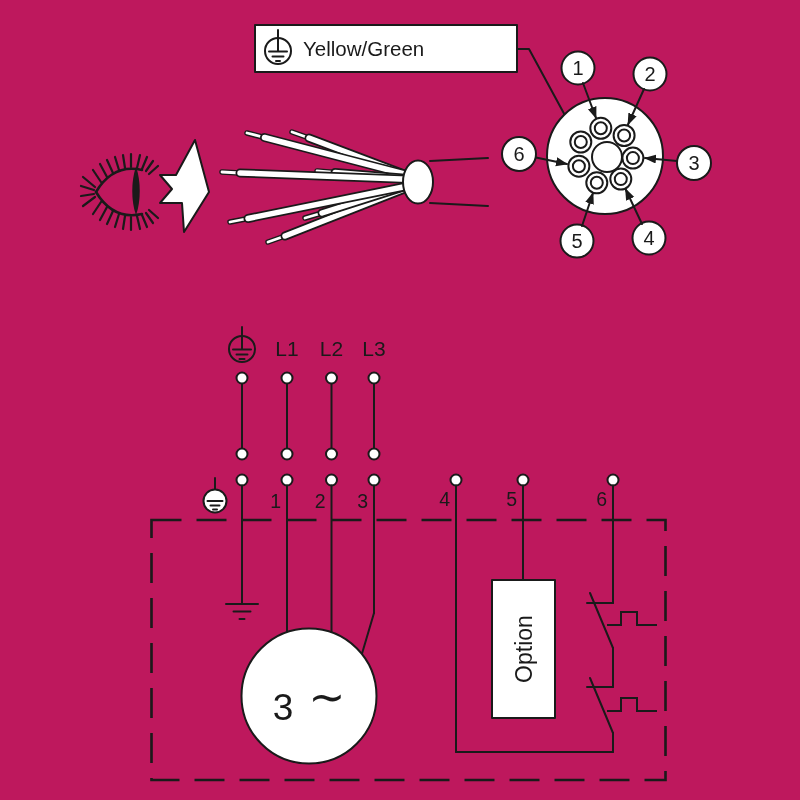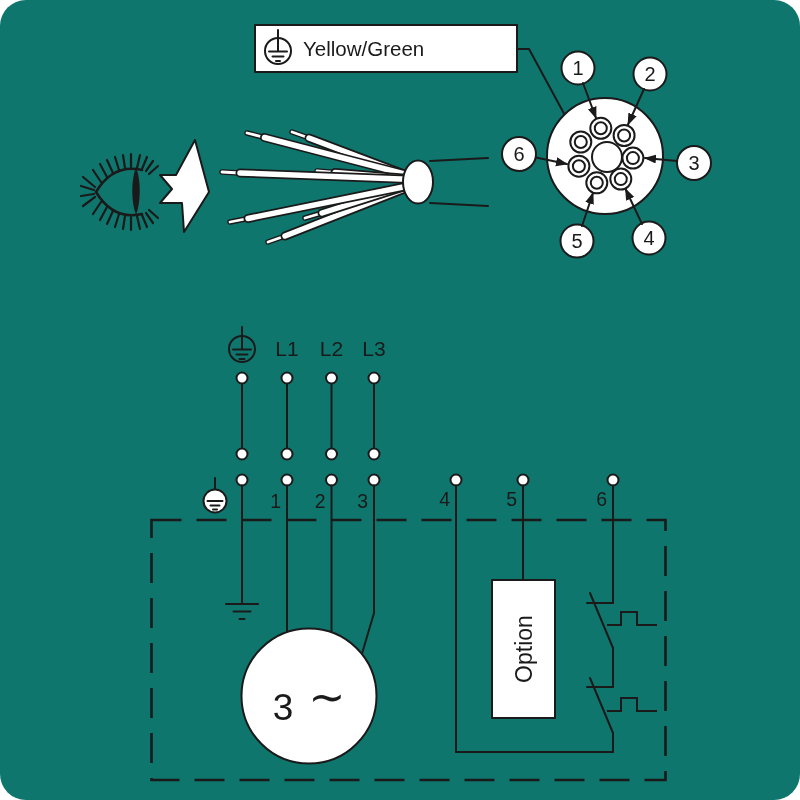--- a/index.html
+++ b/index.html
@@ -1,16 +1,16 @@
 <!DOCTYPE html>
 <html><head>
 <meta charset="utf-8">
 <style>
   html,body{margin:0;padding:0;background:#ffffff;}
-  .stage{position:relative;width:800px;height:800px;background:#0f766e;overflow:hidden;border-radius:26px;}
+  .stage{position:relative;width:800px;height:800px;background:#be185d;overflow:hidden;}
   svg text{font-family:"Liberation Sans","DejaVu Sans",sans-serif;fill:#1a1a1a;}
   .ln{stroke:#1a1a1a;stroke-width:2;fill:none;stroke-linecap:round;stroke-linejoin:round;}
   .ln-sq{stroke:#1a1a1a;stroke-width:2;fill:none;stroke-linecap:butt;}
   .thick{stroke-width:2.6;}
   .wfill{fill:#ffffff;}
   .nofill{fill:none;}
   .blk{fill:#1a1a1a;}
   .dash{stroke:#1a1a1a;stroke-width:2.6;fill:none;stroke-dasharray:30 15;}
   .lash{stroke:#1a1a1a;stroke-width:2.2;stroke-linecap:round;}
   .wire-out{stroke:#1a1a1a;stroke-linecap:round;fill:none;}

